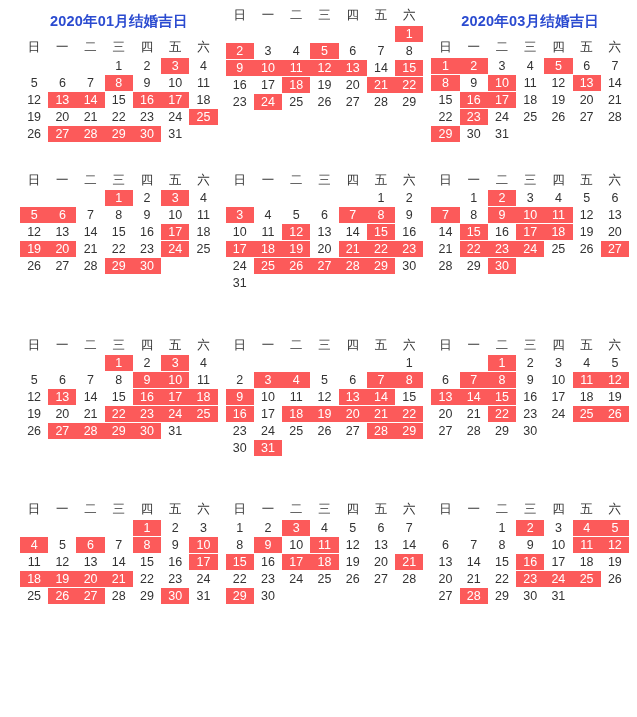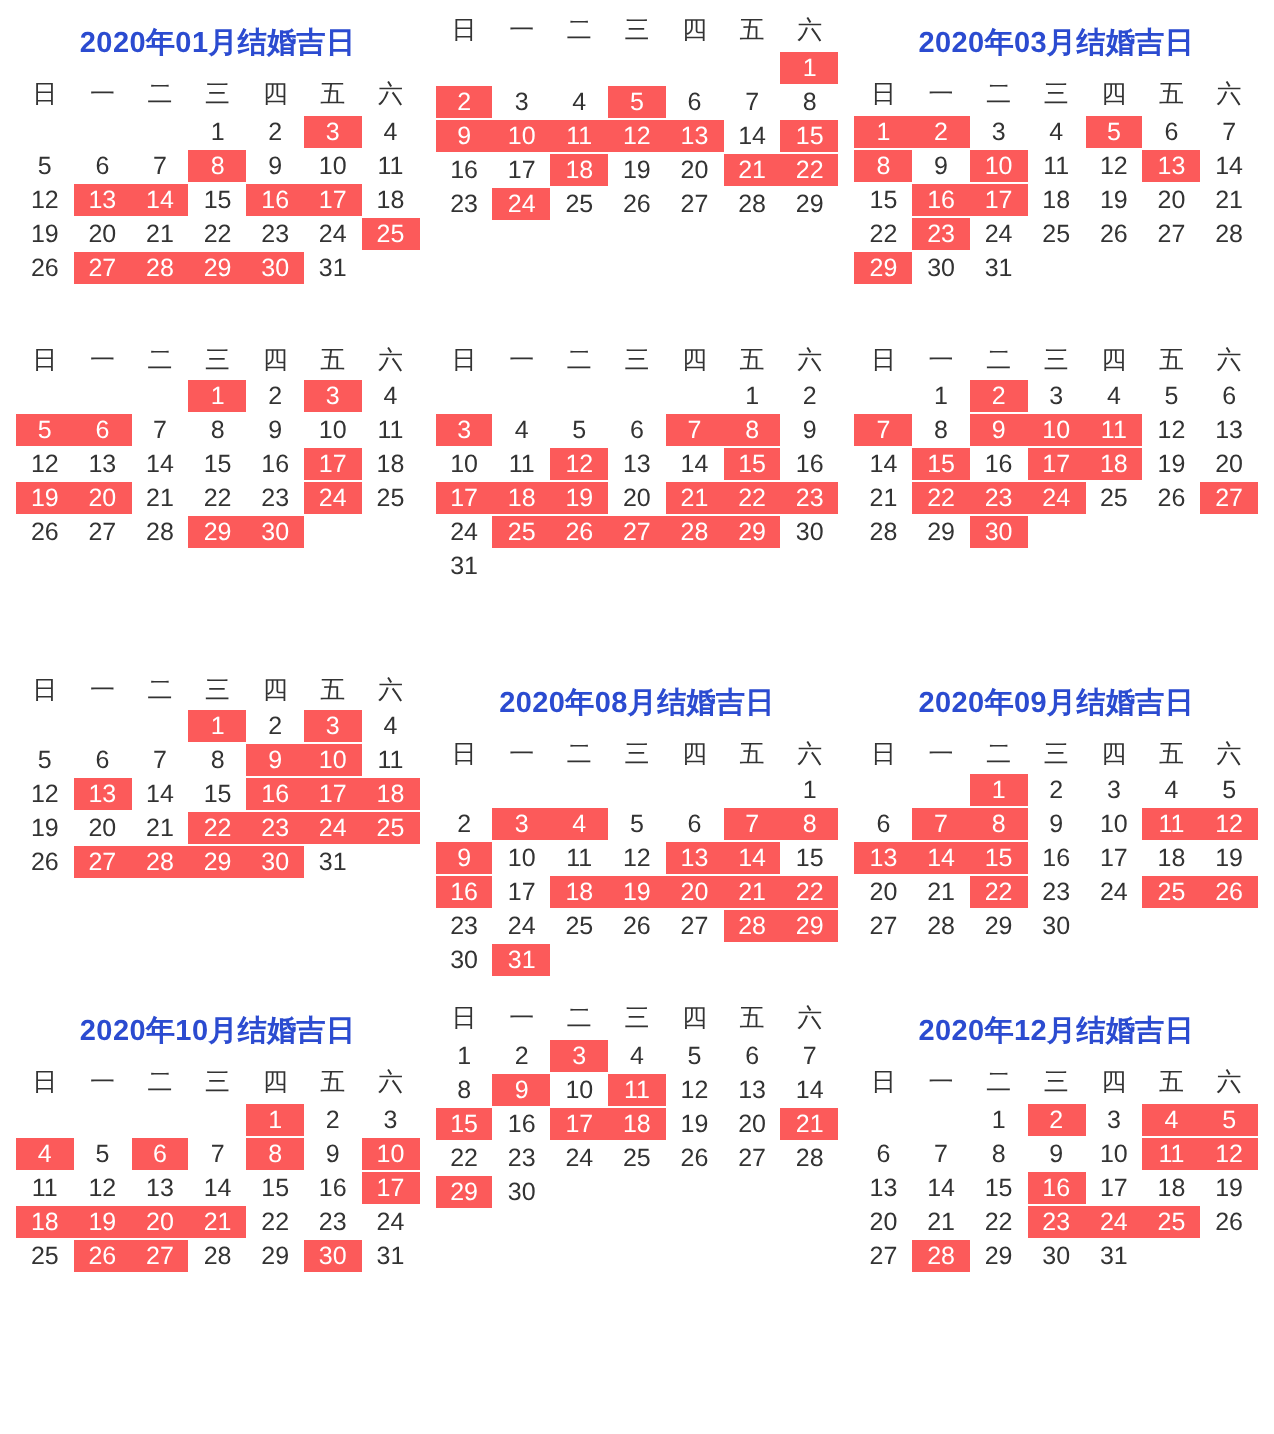--- a/index.html
+++ b/index.html
@@ -13,21 +13,21 @@
     height: 717px;
     font-family: "Liberation Sans", sans-serif;
     overflow: hidden;
   }
   #grid {
     display: grid;
     grid-template-columns: repeat(3, 1fr);
     grid-template-rows: repeat(4, 1fr);
     width: 637px;
     height: 669px;
-    padding: 6px 4px 4px 4px;
+    padding: 6px 4px 4px 16px;
   }
   .month {
     display: flex;
     flex-direction: column;
     align-items: center;
     padding: 0 4px;
   }
   .month-title {
     color: #2b4bd0;
     font-size: 14.5px;
@@ -1019,21 +1019,20 @@
               <span class="cellwrap">31</span>
             </td>
             <td class="empty">
               <span class="cellwrap"></span>
             </td>
           </tr>
         </tbody>
       </table>
     </div>
     <div class="month">
-      <div class="month-title">2020年08月结婚吉日</div>
       <table class="cal">
         <thead>
           <tr>
             <th class="wk-sun">日</th>
             <th>一</th>
             <th>二</th>
             <th>三</th>
             <th>四</th>
             <th>五</th>
             <th>六</th>
@@ -1175,21 +1174,20 @@
               <span class="cellwrap"></span>
             </td>
             <td class="empty">
               <span class="cellwrap"></span>
             </td>
           </tr>
         </tbody>
       </table>
     </div>
     <div class="month">
-      <div class="month-title">2020年09月结婚吉日</div>
       <table class="cal">
         <thead>
           <tr>
             <th class="wk-sun">日</th>
             <th>一</th>
             <th>二</th>
             <th>三</th>
             <th>四</th>
             <th>五</th>
             <th>六</th>
@@ -1308,21 +1306,20 @@
               <span class="cellwrap"></span>
             </td>
             <td class="empty">
               <span class="cellwrap"></span>
             </td>
           </tr>
         </tbody>
       </table>
     </div>
     <div class="month">
-      <div class="month-title">2020年10月结婚吉日</div>
       <table class="cal">
         <thead>
           <tr>
             <th class="wk-sun">日</th>
             <th>一</th>
             <th>二</th>
             <th>三</th>
             <th>四</th>
             <th>五</th>
             <th>六</th>
@@ -1573,21 +1570,20 @@
               <span class="cellwrap"></span>
             </td>
             <td class="empty">
               <span class="cellwrap"></span>
             </td>
           </tr>
         </tbody>
       </table>
     </div>
     <div class="month">
-      <div class="month-title">2020年12月结婚吉日</div>
       <table class="cal">
         <thead>
           <tr>
             <th class="wk-sun">日</th>
             <th>一</th>
             <th>二</th>
             <th>三</th>
             <th>四</th>
             <th>五</th>
             <th>六</th>

